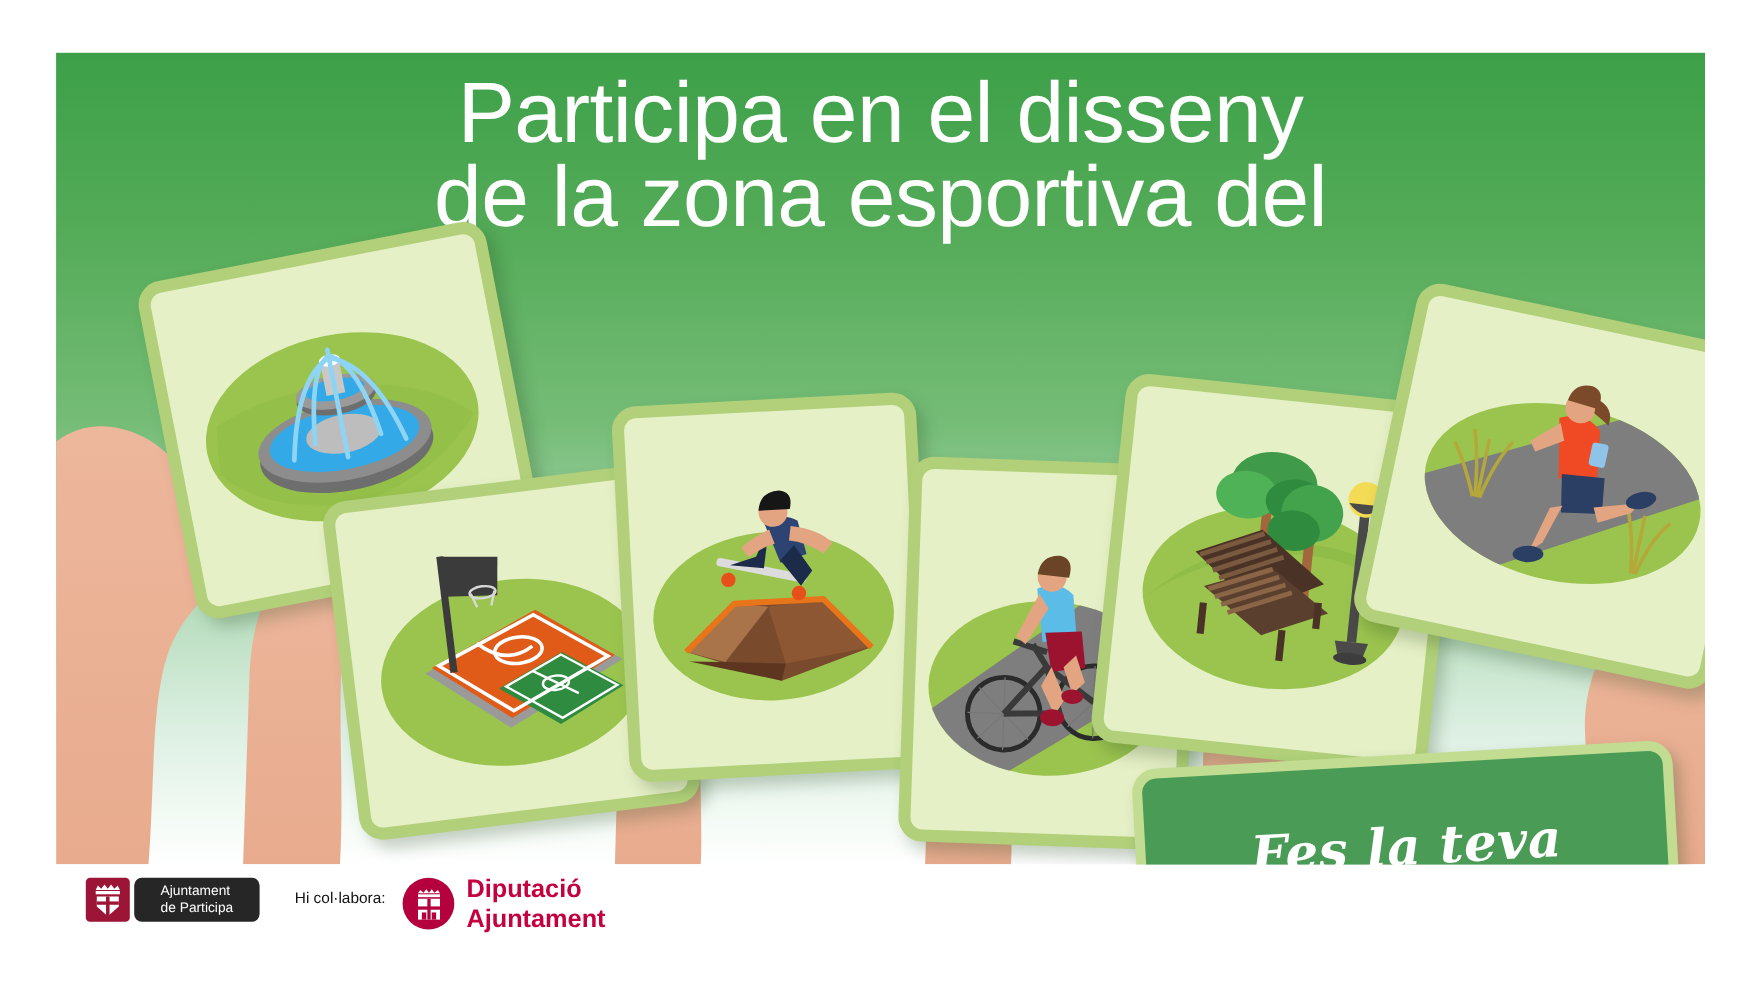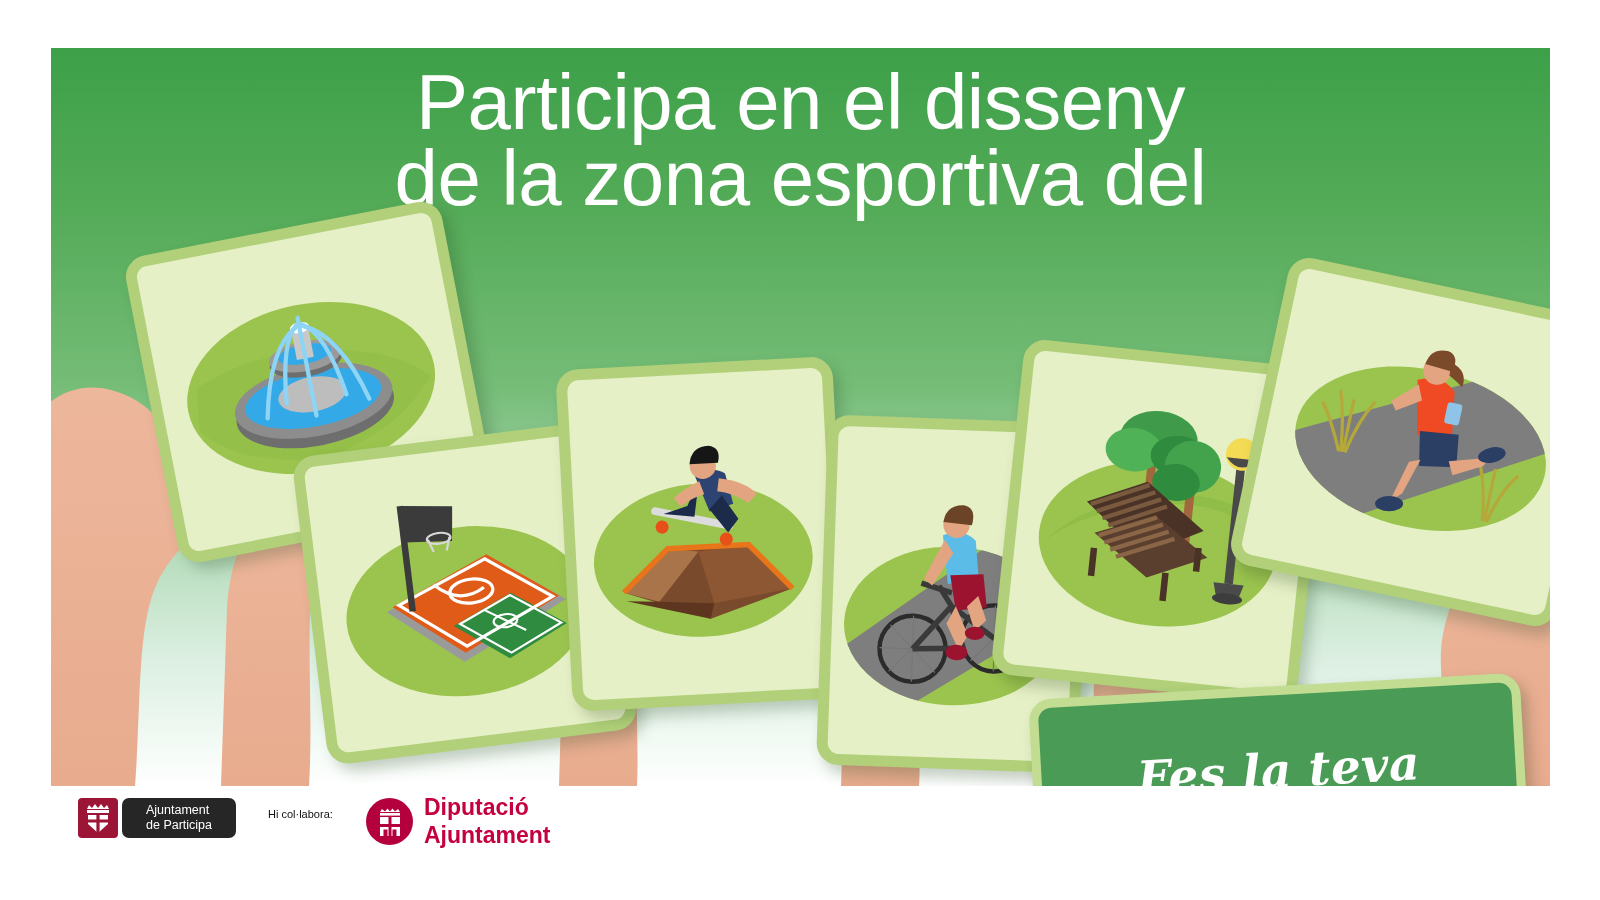--- a/index.html
+++ b/index.html
@@ -49,21 +49,21 @@
     font-size:47px;line-height:1.12;text-align:center;letter-spacing:.5px;
   }
 
   
   .footer{position:absolute;left:0;top:786px;width:1600px;height:114px;background:#fff;}
   .logo-sab{position:absolute;left:78px;top:12px;display:flex;align-items:stretch;height:40px;}
   .crest-box{width:40px;height:40px;background:#9c1436;border-radius:4px;position:relative;display:flex;align-items:center;justify-content:center;}
   .sab-name{background:#262626;border-radius:7px;height:40px;display:flex;flex-direction:column;justify-content:center;padding:0 24px;margin-left:4px;}
   .sab-name span{color:#fff;font-size:12.5px;line-height:1.22;font-weight:400;white-space:nowrap;}
 
-  .collab{position:absolute;left:268px;top:22px;font-size:11px;color:#111;}
+  .collab{position:absolute;left:268px;top:22px;font-size:14px;color:#111;}
   .logo-dip{position:absolute;left:366px;top:8px;display:flex;align-items:center;}
   .dip-circle{width:47px;height:47px;border-radius:50%;background:#b4003c;display:flex;align-items:center;justify-content:center;}
   .dip-text{margin-left:11px;color:#c5003e;font-weight:700;font-size:23px;line-height:1.2;}
   .dip-text span{display:block;}
 </style>
 </head>
 <body>
 
 <div class="stage">
 

